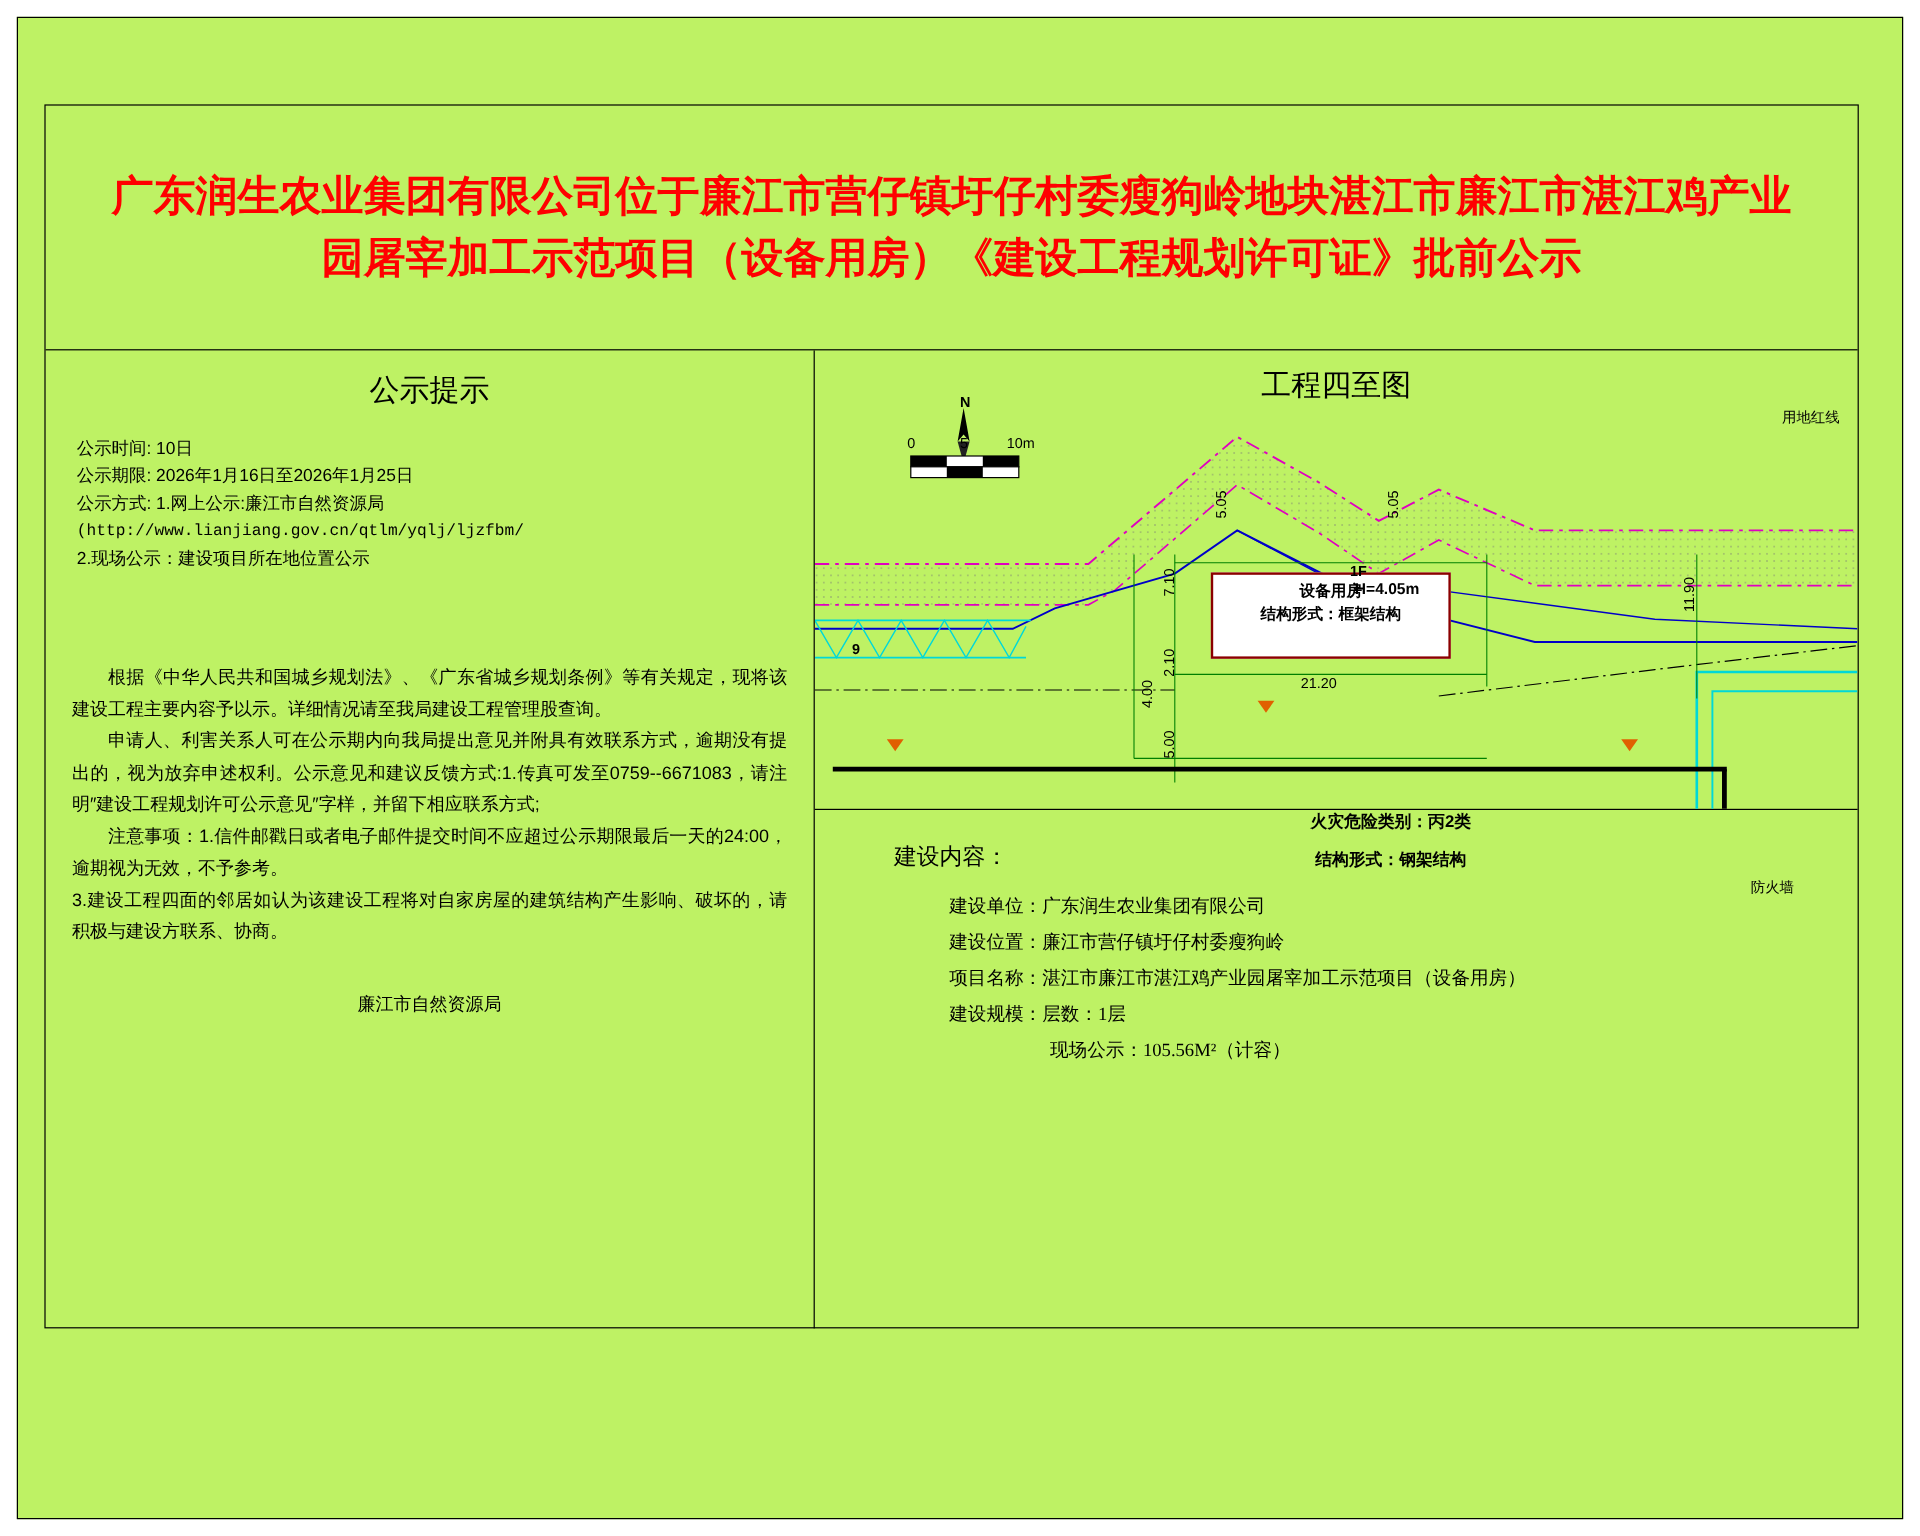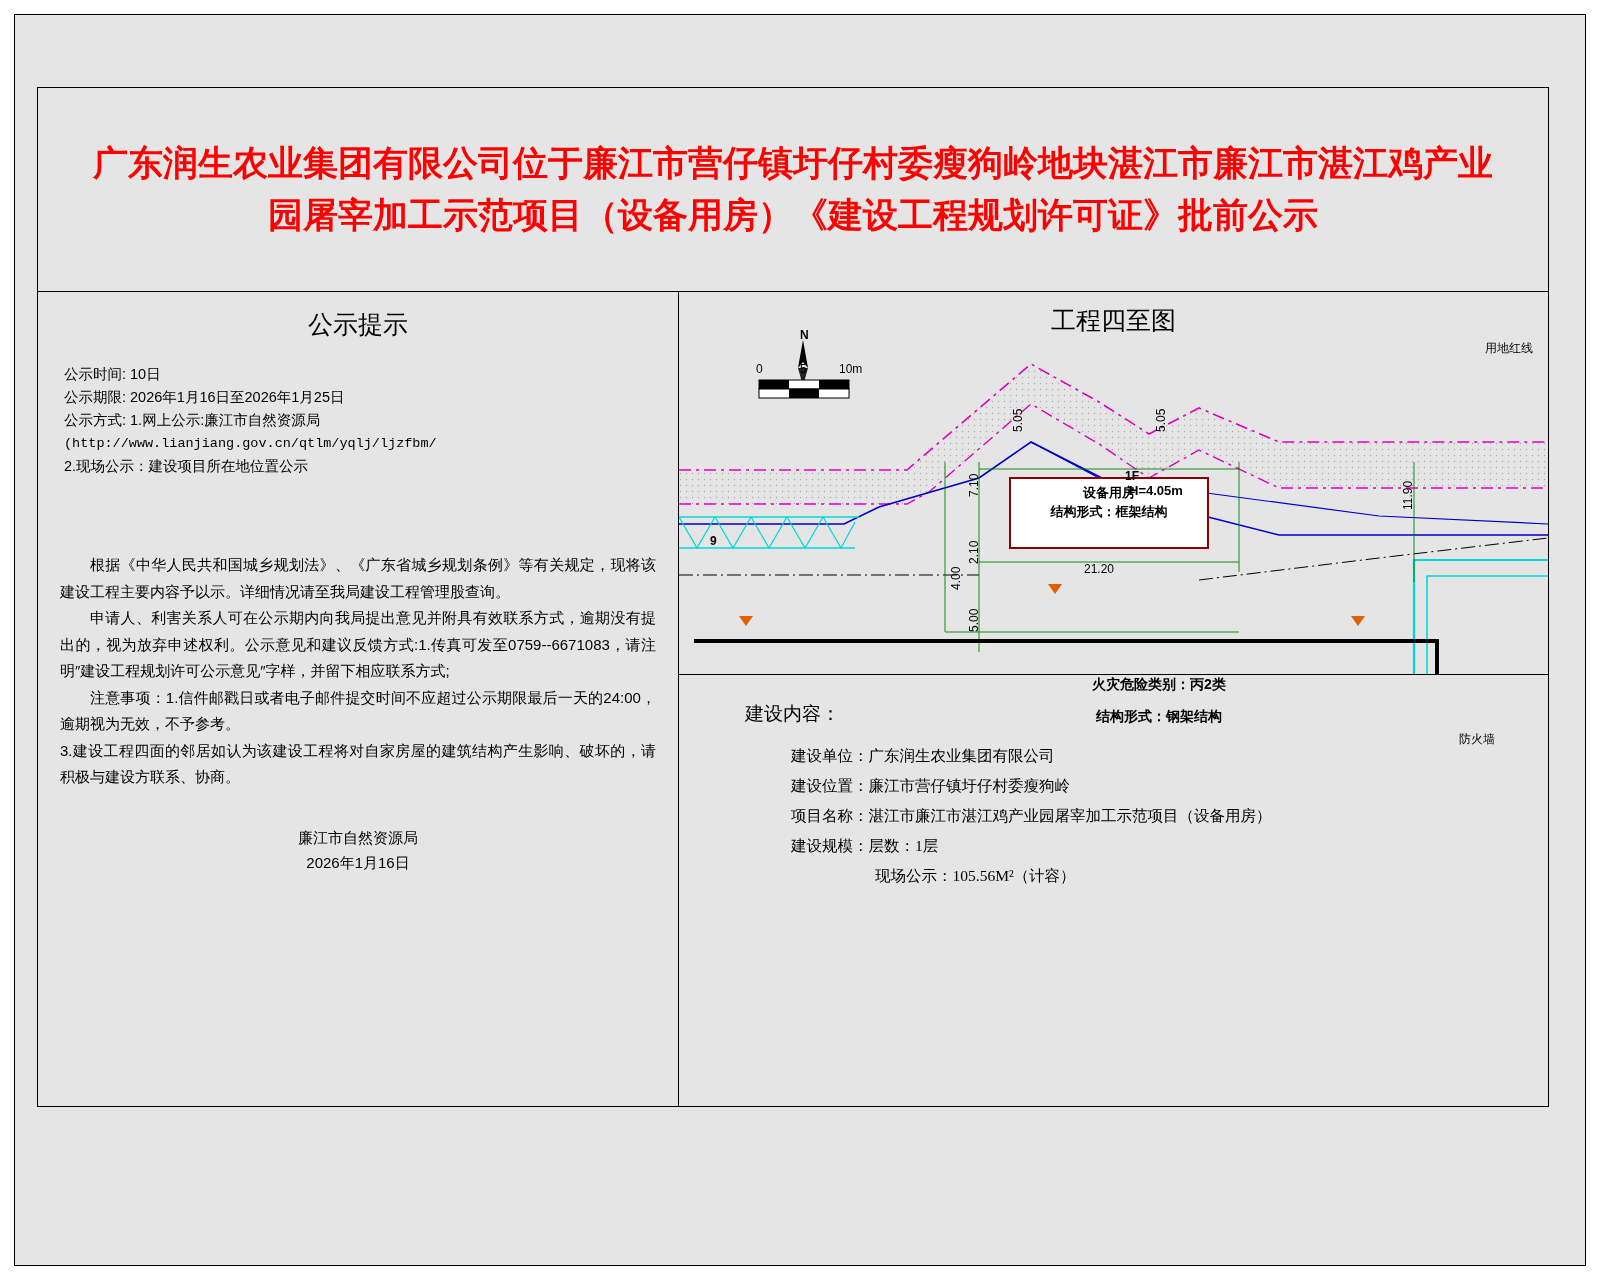--- a/index.html
+++ b/index.html
@@ -14,21 +14,21 @@
     overflow: hidden;
   }
   .page {
     position: absolute;
     left: 14px;
     top: 14px;
     width: 1572px;
     height: 1252px;
     border: 1px solid #000;
     box-sizing: border-box;
-    background: #e5e5e5;
+    background: #bef264;
   }
   .inner-frame {
     position: absolute;
     left: 22px;
     top: 72px;
     width: 1512px;
     height: 1020px;
     border: 1px solid #000;
     box-sizing: border-box;
   }
@@ -206,21 +206,20 @@
       </div>
 
       <div class="body-block">
         <p class="indent">根据《中华人民共和国城乡规划法》、《广东省城乡规划条例》等有关规定，现将该建设工程主要内容予以示。详细情况请至我局建设工程管理股查询。</p>
         <p class="indent">申请人、利害关系人可在公示期内向我局提出意见并附具有效联系方式，逾期没有提出的，视为放弃申述权利。公示意见和建议反馈方式:1.传真可发至0759--6671083，请注明″建设工程规划许可公示意见″字样，并留下相应联系方式;</p>
         <p class="indent">注意事项：1.信件邮戳日或者电子邮件提交时间不应超过公示期限最后一天的24:00，逾期视为无效，不予参考。</p>
         <p>3.建设工程四面的邻居如认为该建设工程将对自家房屋的建筑结构产生影响、破坏的，请积极与建设方联系、协商。</p>
 
         <div class="sign">
           <div>廉江市自然资源局</div>
-          <div>2026年1月16日</div>
         </div>
       </div>
     </div>
 
     <div class="right-col">
 
       <div class="draw-area">
         <div class="draw-head">工程四至图</div>
 
         <svg class="draw-svg" width="869" height="383" viewBox="0 0 869 383">

